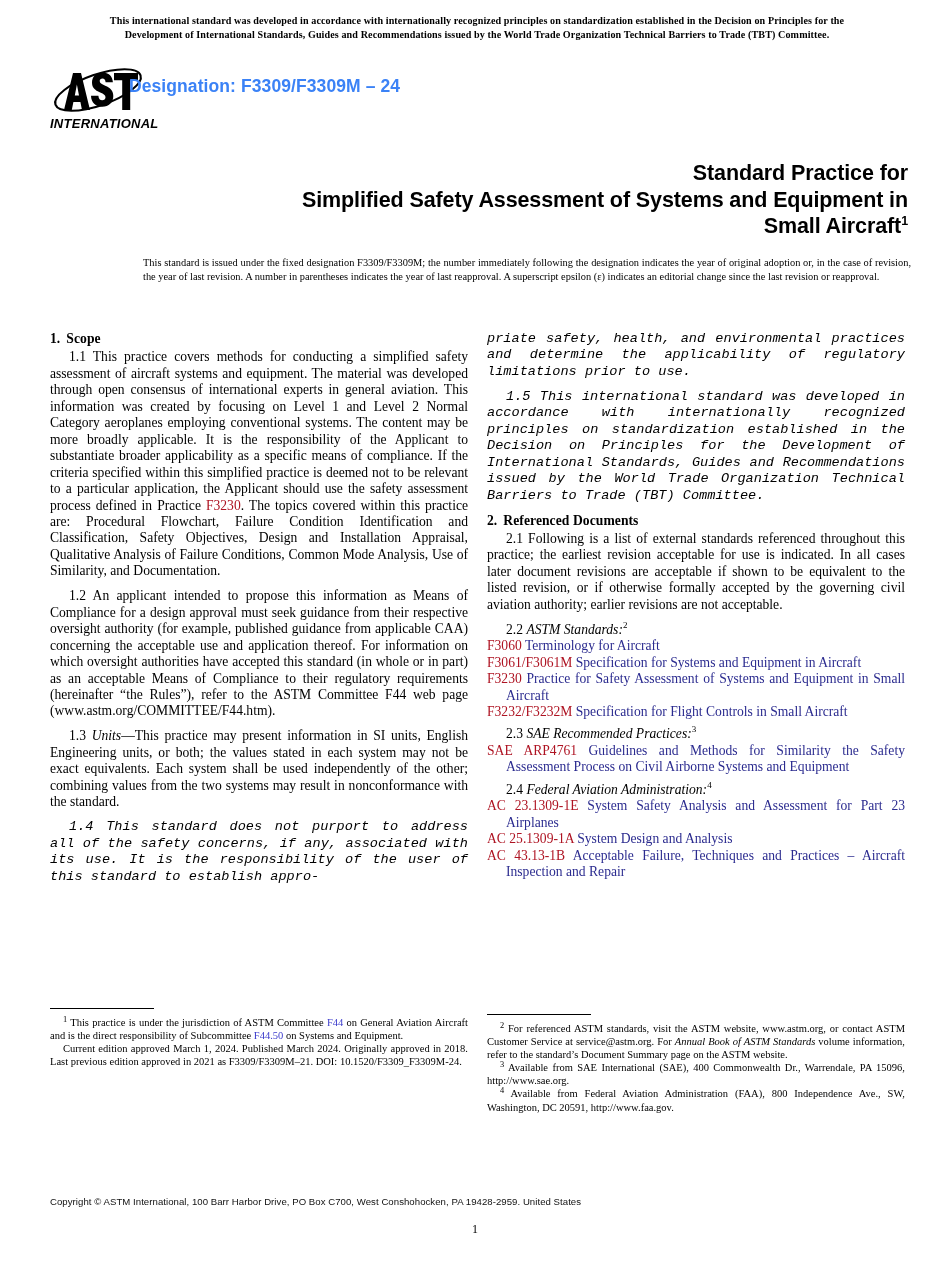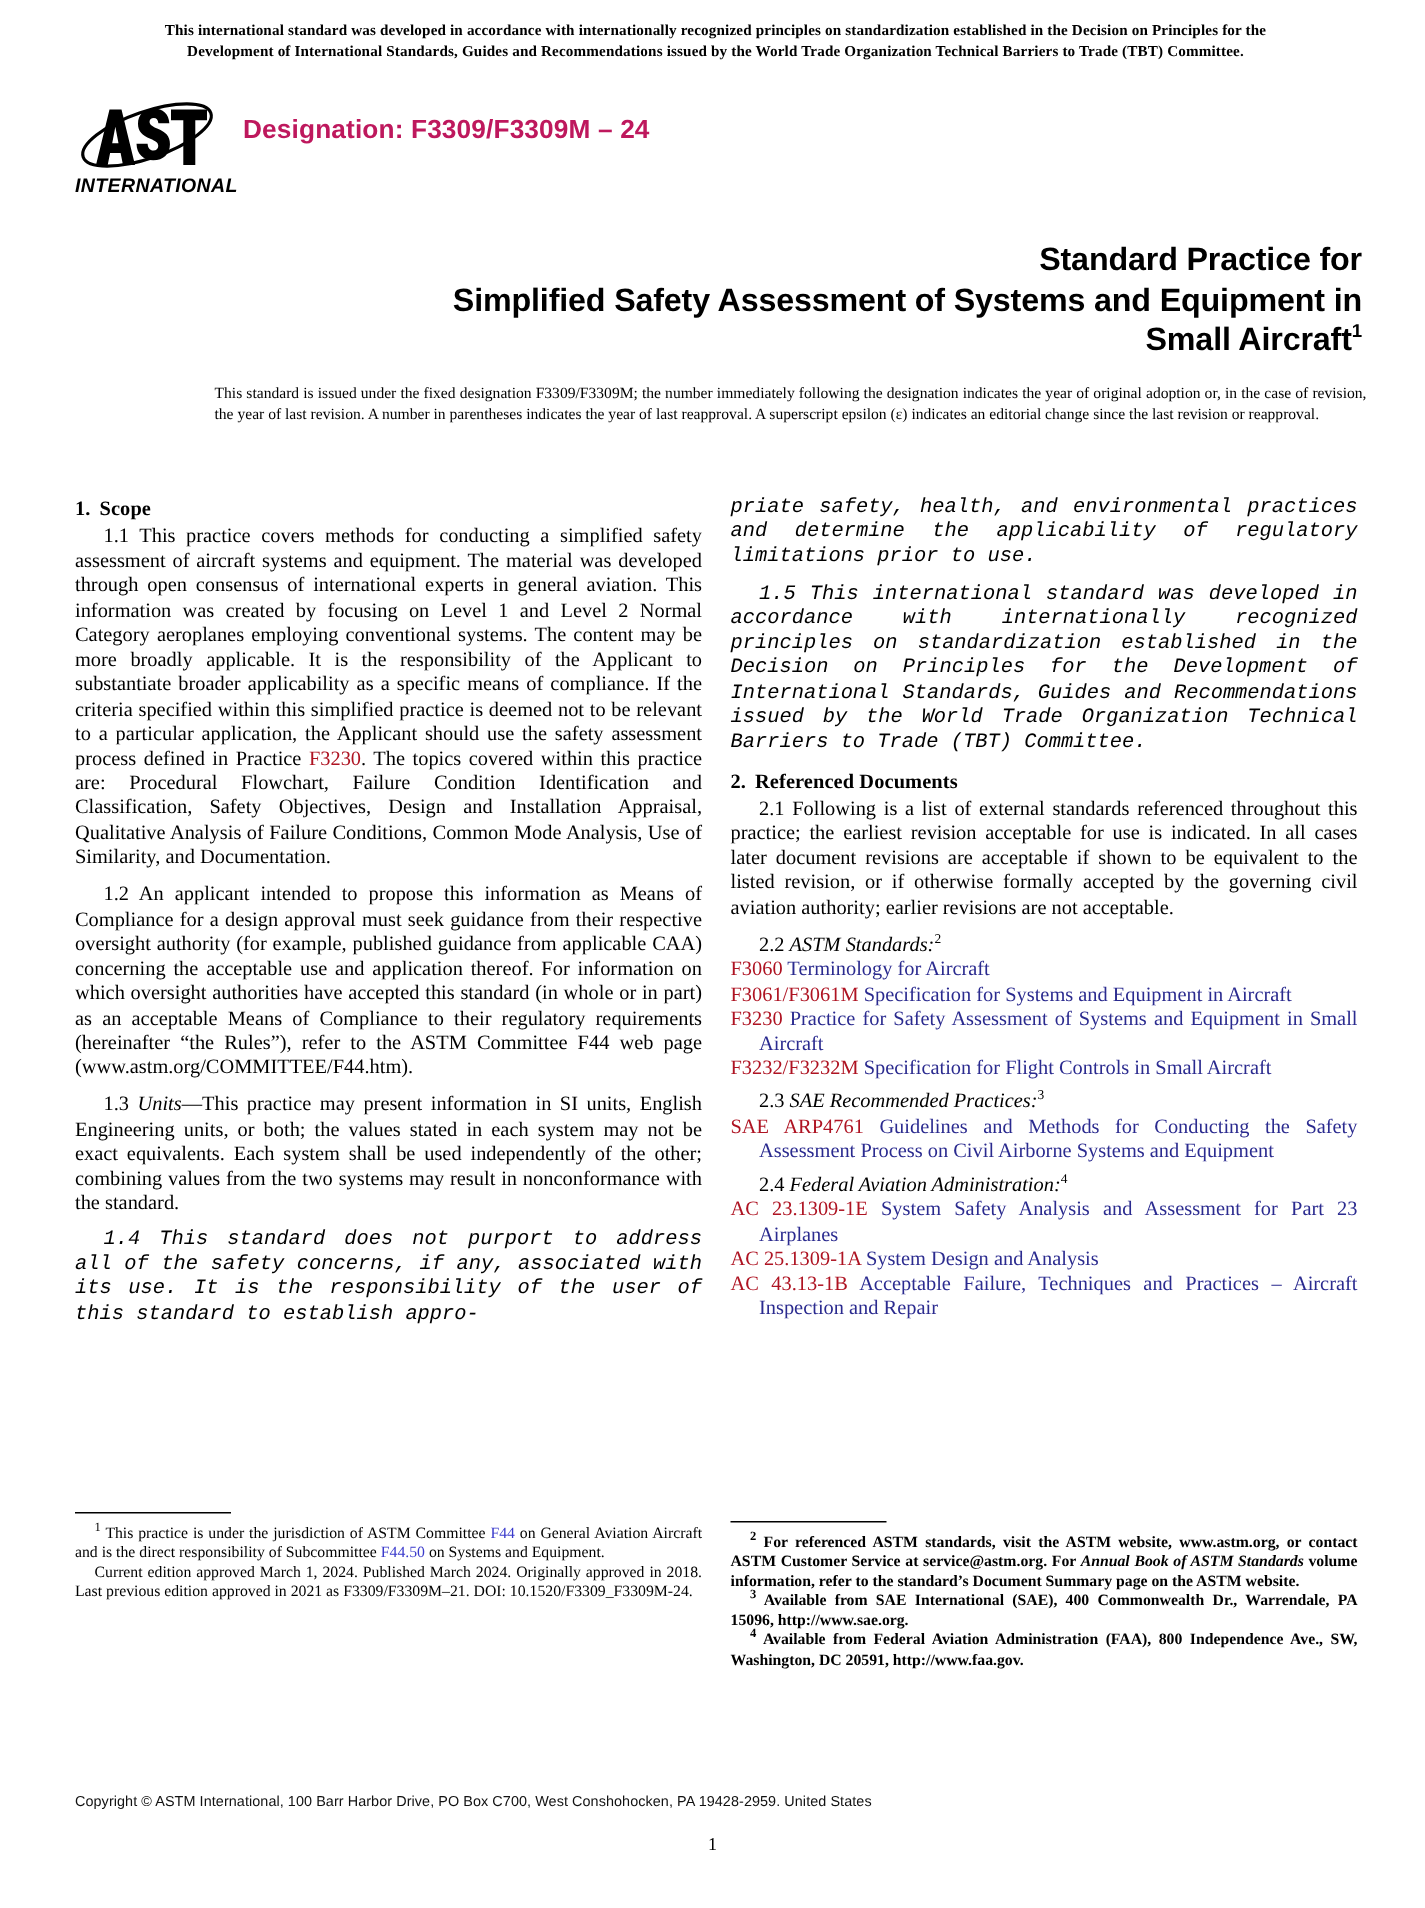--- a/index.html
+++ b/index.html
@@ -60,27 +60,27 @@
     text-align: center;
     font-family: "Liberation Sans", sans-serif;
     font-style: italic;
     font-weight: bold;
     font-size: 13px;
     letter-spacing: 0.02em;
     color: #000;
   }
   .designation {
     position: absolute;
-    left: 162px;
+    left: 129px;
     top: 76px;
     font-family: "Liberation Sans", sans-serif;
     font-weight: bold;
     font-size: 17.5px;
     letter-spacing: 0.005em;
-    color: #be185d;
+    color: #3b82f6;
   }
 
   
   .title-block {
     position: absolute;
     left: 143px;
     top: 160px;
     width: 765px;
     text-align: right;
   }
@@ -168,21 +168,21 @@
 
   
   .footnotes {
     position: absolute;
     width: 418px;
     font-size: 10.5px;
     line-height: 13.1px;
     text-align: justify;
   }
   .footnotes.left  { left: 50px;  top: 1008px; }
-  .footnotes.right { left: 487px; top: 1014px; font-weight: bold; }
+  .footnotes.right { left: 487px; top: 1014px; }
   .fn-rule {
     width: 104px;
     height: 0;
     border-top: 1px solid #000;
     margin: 0 0 7px 0;
   }
   .footnotes p {
     margin: 0;
     text-indent: 13px;
     text-align: justify;
@@ -291,21 +291,21 @@
     <p class="sub-head"><span class="num">2.2 </span><span>ASTM Standards:</span><sup>2</sup></p>
     <ul class="ref-list">
       <li><span class="lnk-red">F3060</span> <span class="ref-title">Terminology for Aircraft</span></li>
       <li><span class="lnk-red">F3061/F3061M</span> <span class="ref-title">Specification for Systems and Equipment in Aircraft</span></li>
       <li><span class="lnk-red">F3230</span> <span class="ref-title">Practice for Safety Assessment of Systems and Equipment in Small Aircraft</span></li>
       <li class="last"><span class="lnk-red">F3232/F3232M</span> <span class="ref-title">Specification for Flight Controls in Small Aircraft</span></li>
     </ul>
 
     <p class="sub-head"><span class="num">2.3 </span><span>SAE Recommended Practices:</span><sup>3</sup></p>
     <ul class="ref-list">
-      <li class="last"><span class="lnk-red">SAE ARP4761</span> <span class="ref-title">Guidelines and Methods for Conducting the Safety Assessment Process on Civil Airborne Systems and Equipment</span></li>
+      <li class="last"><span class="lnk-red">SAE ARP4761</span> <span class="ref-title">Guidelines and Methods for Similarity the Safety Assessment Process on Civil Airborne Systems and Equipment</span></li>
     </ul>
 
     <p class="sub-head"><span class="num">2.4 </span><span>Federal Aviation Administration:</span><sup>4</sup></p>
     <ul class="ref-list">
       <li><span class="lnk-red">AC 23.1309-1E</span> <span class="ref-title">System Safety Analysis and Assessment for Part 23 Airplanes</span></li>
       <li><span class="lnk-red">AC 25.1309-1A</span> <span class="ref-title">System Design and Analysis</span></li>
       <li><span class="lnk-red">AC 43.13-1B</span> <span class="ref-title">Acceptable Failure, Techniques and Practices – Aircraft Inspection and Repair</span></li>
     </ul>
 
   </div>

